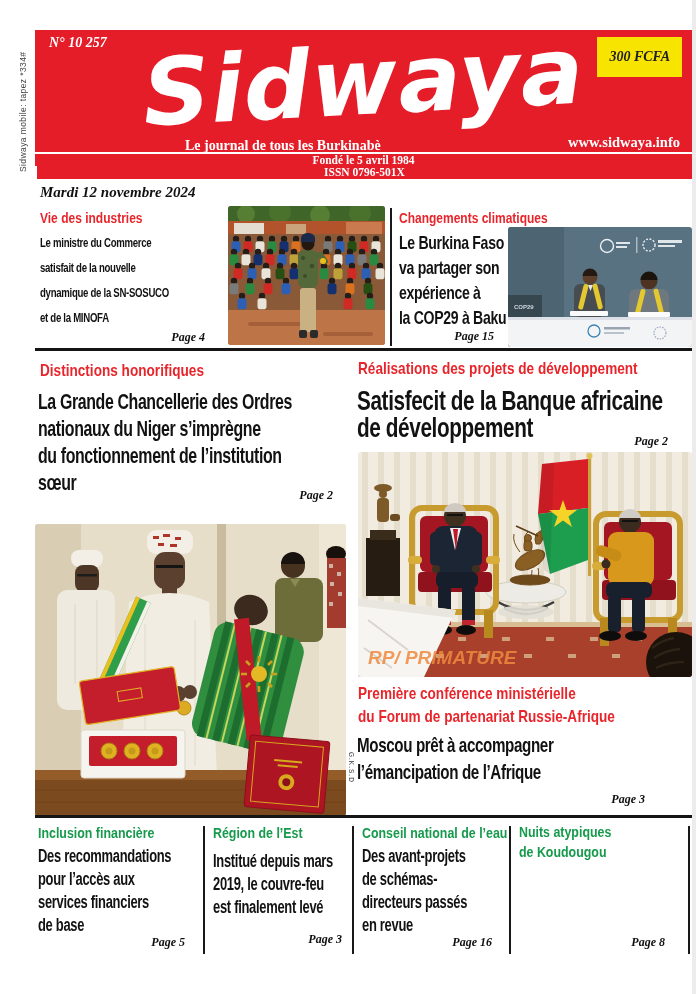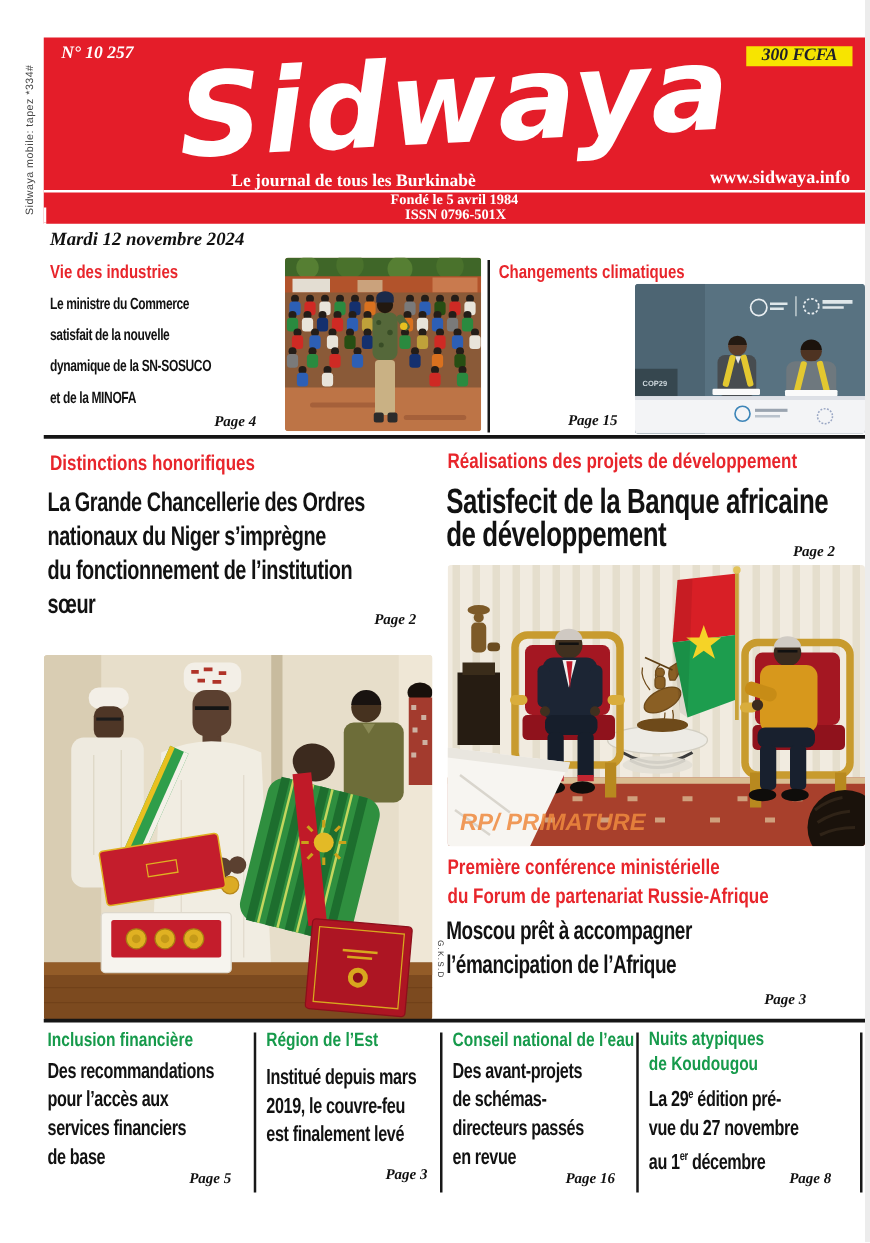--- a/index.html
+++ b/index.html
@@ -3,21 +3,21 @@
 <meta charset="utf-8">
 <style>
   html,body{margin:0;padding:0;background:#ffffff;}
   #page{position:relative;width:696px;height:994px;background:#ffffff;overflow:hidden;
         font-family:"Liberation Sans",sans-serif;}
   .abs{position:absolute;}
   
   #masthead{left:35px;top:30px;width:657px;height:149px;background:#e41d29;}
   #issue{left:14px;top:5px;color:#fff;font:bold italic 14px "Liberation Serif",serif;}
   #price{right:10px;top:7px;background:#f7e400;color:#20202a;
-         font:bold italic 14px "Liberation Serif",serif;padding:0 12px;}
+         font:bold italic 14px "Liberation Serif",serif;padding:12px 12px;}
   #logo{left:0;top:6px;width:100%;text-align:center;color:#fff;
         font:bold italic 93px/1 "DejaVu Sans",sans-serif;letter-spacing:1px;
         transform:rotate(-3deg);}
   #tagline{left:150px;top:108px;color:#fff;font:bold 14px "Liberation Serif",serif;}
   #website{right:12px;top:104px;color:#fff;font:bold 14.5px "Liberation Serif",serif;}
   #infobar{left:0;bottom:0;width:100%;height:25px;border-top:2px solid #fff;
            display:flex;align-items:stretch;flex-direction:column;}
   .icell{display:flex;align-items:center;justify-content:center;color:#fff;
          font:bold 11.5px "Liberation Serif",serif;white-space:nowrap;}
   .icell + .icell{border-left:2px solid #fff;}
@@ -148,20 +148,26 @@
         <rect x="72" y="82" width="16" height="44" rx="3" fill="#c9b184"></rect>
         <rect x="71" y="124" width="8" height="8" rx="2" fill="#2b2b2b"></rect>
           <rect x="82" y="124" width="8" height="8" rx="2" fill="#2b2b2b"></rect>
       </g>
     </svg>
   </div>
 
   <div class="abs vdiv" style="left:390px;top:208px;height:138px;"></div>
 
   <div class="abs kick" style="left:399px;top:209px;font-size:15px;">Changements climatiques</div>
+  <div class="abs hl" style="left:399px;top:230px;font-size:19px;line-height:25px;letter-spacing:-.4px;">
+    <div class="ln">Le Burkina Faso</div>
+    <div class="ln">va partager son</div>
+    <div class="ln">expérience à</div>
+    <div class="ln">la COP29 à Baku</div>
+  </div>
   <div class="abs pg" style="left:399px;top:329px;width:95px;">Page 15</div>
 
   <div class="abs photo" style="left:508px;top:227px;width:184px;height:120px;">
     <svg width="184" height="120" viewBox="0 0 184 120" xmlns="http://www.w3.org/2000/svg">
       <rect width="184" height="120" fill="#587281"></rect>
       <rect width="56" height="120" fill="#4d6573"></rect>
       <circle cx="99" cy="19" r="6.5" fill="none" stroke="#e9eef1" stroke-width="1.4"></circle>
       <rect x="108" y="15" width="14" height="2" fill="#dfe7ea"></rect>
         <rect x="108" y="19" width="11" height="2" fill="#dfe7ea"></rect>
       <rect x="128" y="10" width="1.5" height="16" fill="#cfd8dc" opacity=".7"></rect>
@@ -476,23 +482,18 @@
     <div class="ln">en revue</div>
   </div>
   <div class="abs pg" style="left:380px;top:935px;width:112px;">Page 16</div>
 
   <div class="abs vdiv" style="left:509px;top:826px;height:128px;"></div>
 
   <div class="abs kick green" style="left:519px;top:822px;font-size:15.5px;line-height:20px;">
     <div>Nuits atypiques</div>
     <div>de Koudougou</div>
   </div>
-  <div class="abs hl" style="left:519px;top:864px;font-size:17.5px;line-height:23px;letter-spacing:-.4px;">
-    <div class="ln"><span>La 29</span><sup>e</sup><span> édition pré-</span></div>
-    <div class="ln">vue du 27 novembre</div>
-    <div class="ln"><span>au 1</span><sup>er</sup><span> décembre</span></div>
-  </div>
   <div class="abs pg" style="left:560px;top:935px;width:105px;">Page 8</div>
 
   <div class="abs vdiv" style="left:688px;top:826px;height:128px;"></div>
 
   <div class="abs" id="edge"></div>
 </div>
 
 </body></html>

